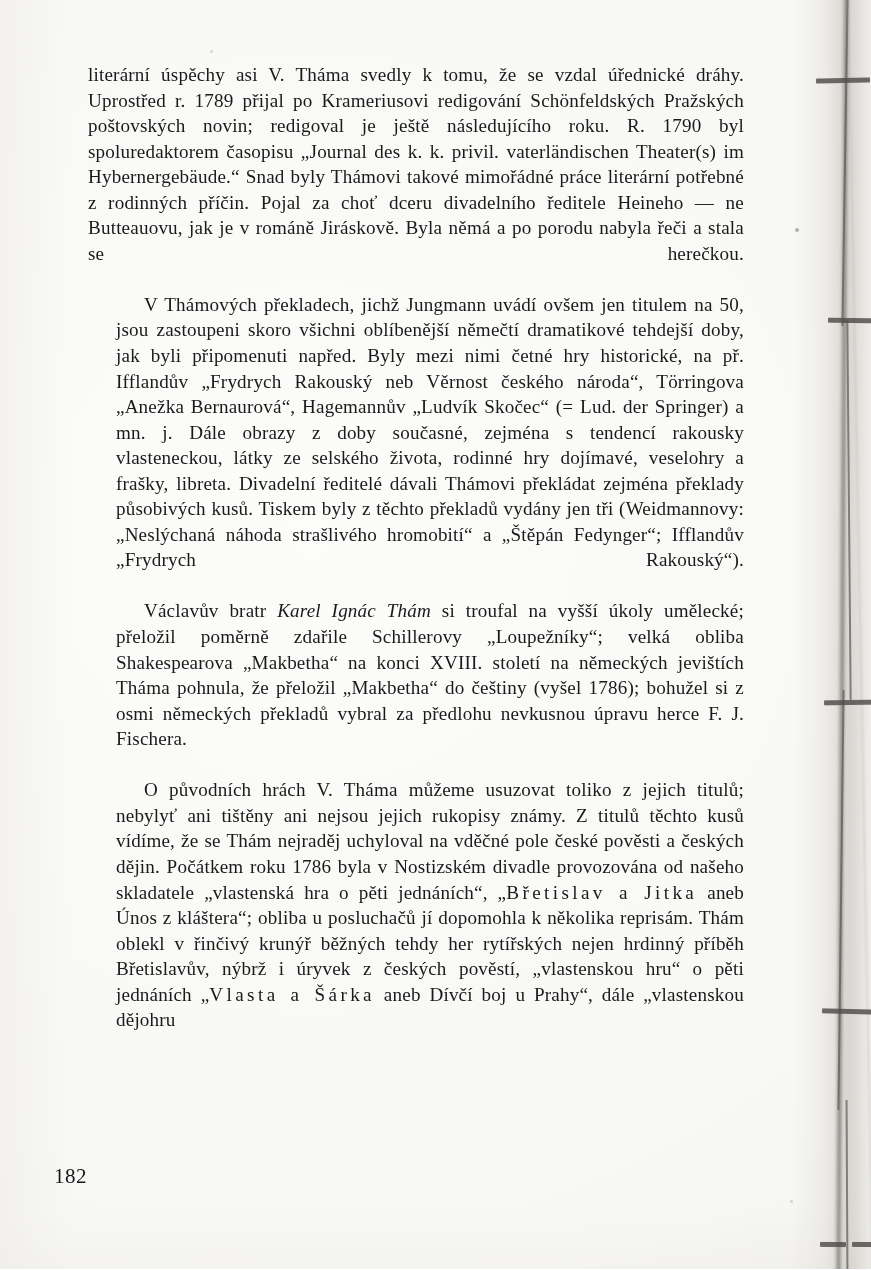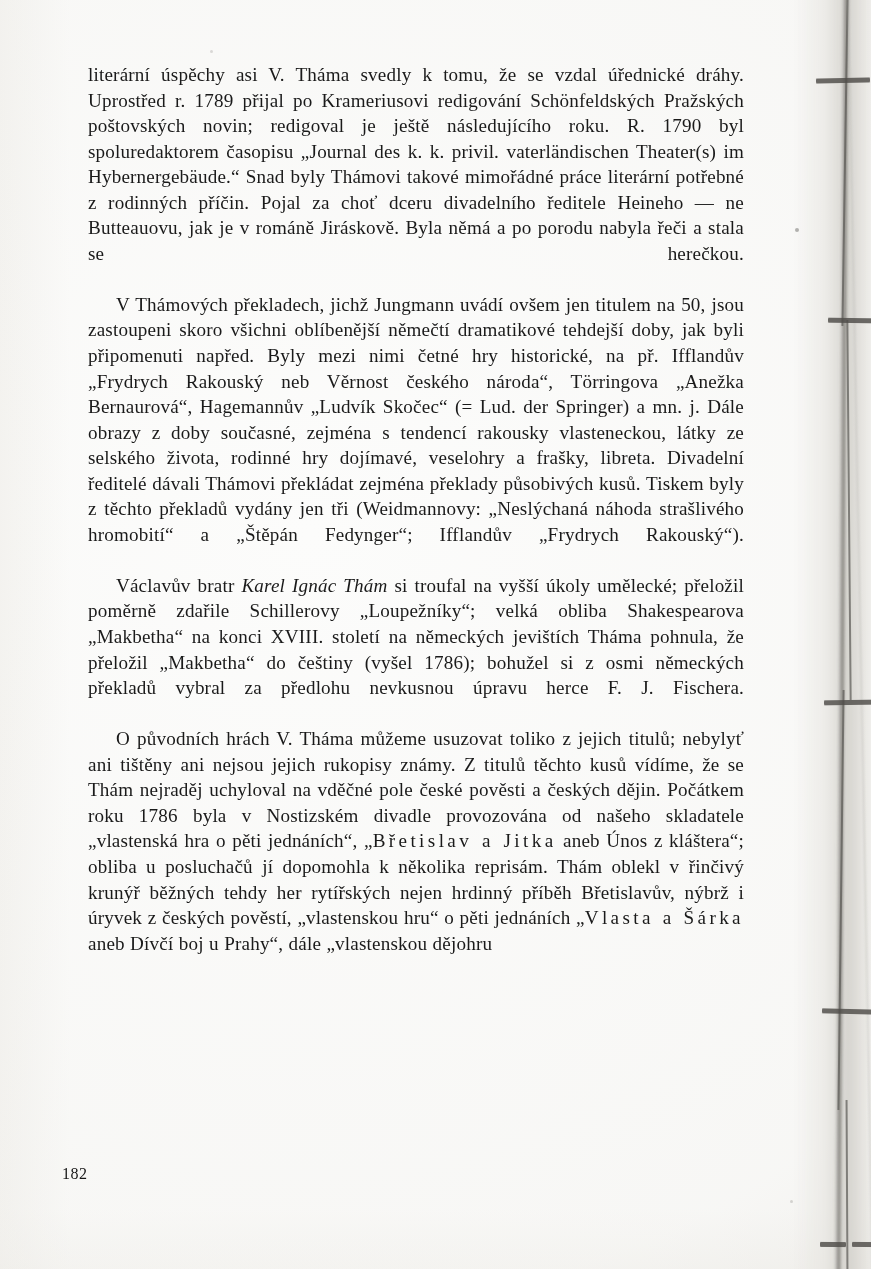--- a/index.html
+++ b/index.html
@@ -43,38 +43,38 @@
   .para {
     margin: 0;
     font-size: 19.1px;
     line-height: 25.55px;
     text-align: justify;
     text-justify: inter-word;
     letter-spacing: 0.18px;
     word-spacing: 0.4px;
     -webkit-font-smoothing: antialiased;
   }
-  .para.indent { text-indent: 28px; }
+  .para.indent { text-indent: 28px; margin-left: 28px; }
 
   
   .para::after {
     content: "";
     display: inline-block;
     width: 100%;
   }
   .para.lastflush::after { display: none; }
 
   .it { font-style: italic; font-family: Liberation Serif, serif; }
   .sp { letter-spacing: 3.4px; }
 
   .pagenum {
     position: absolute;
-    left: 62px;
+    left: 54px;
     top: 1166px;
-    font-size: 16px;
+    font-size: 21px;
     line-height: 1;
     letter-spacing: 0.5px;
     color: #161616;
   }
 
   
   .gutter {
     position: absolute;
     top: 0;
     right: 0;

